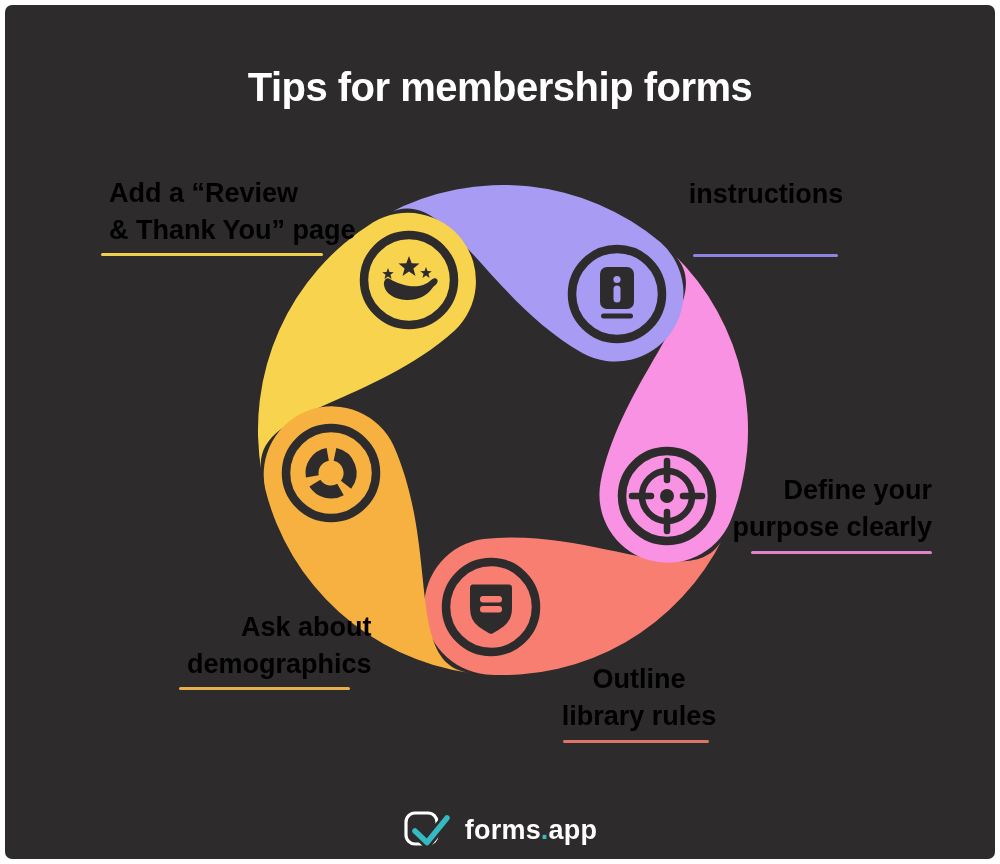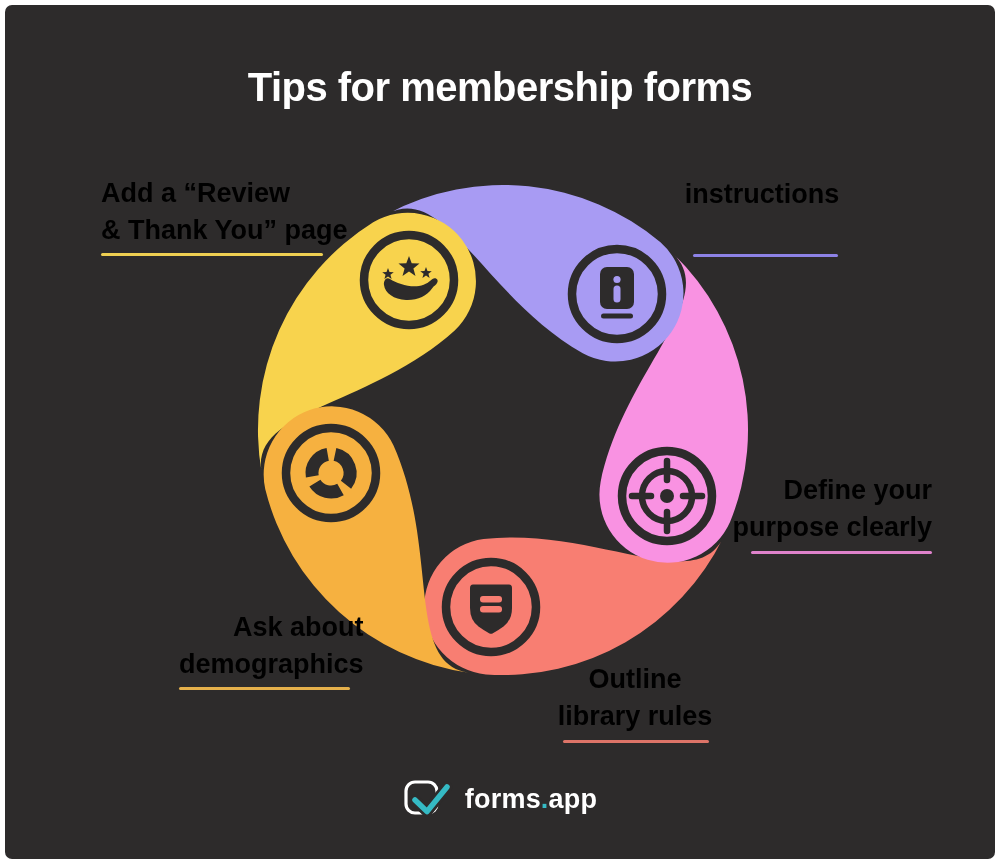--- a/index.html
+++ b/index.html
@@ -13,26 +13,26 @@
     border-radius:7px;overflow:hidden;
   }
   .page-title{
     position:absolute;left:0;right:0;top:60px;margin:0;
     text-align:center;font-size:40px;font-weight:bold;letter-spacing:-0.5px;
   }
   .pinwheel-svg{position:absolute;left:0;top:0;}
   .seg-label{
     position:absolute;font-size:27px;font-weight:bold;line-height:36.5px;
   }
-  .seg-label .line{display:block;}
+  .seg-label .line{display:block;margin-left:8px;}
   .underline{position:absolute;height:3px;border-radius:2px;}
   .ink{fill:#2d2b2b;}
   .ink-stroke{stroke:#2d2b2b;fill:none;}
   .logo-row{
-    position:absolute;left:0;right:0;top:770px;
+    position:absolute;left:0;right:0;top:801px;
     display:flex;justify-content:center;align-items:center;gap:12px;
   }
   .logo-text{font-size:27px;font-weight:bold;letter-spacing:0.2px;}
 </style>
 </head>
 <body>
 
 <div class="canvas" style="background-color: rgb(45, 43, 43);">
 
   <h1 class="page-title" style="color: rgb(255, 255, 255);">Tips for membership forms</h1>

